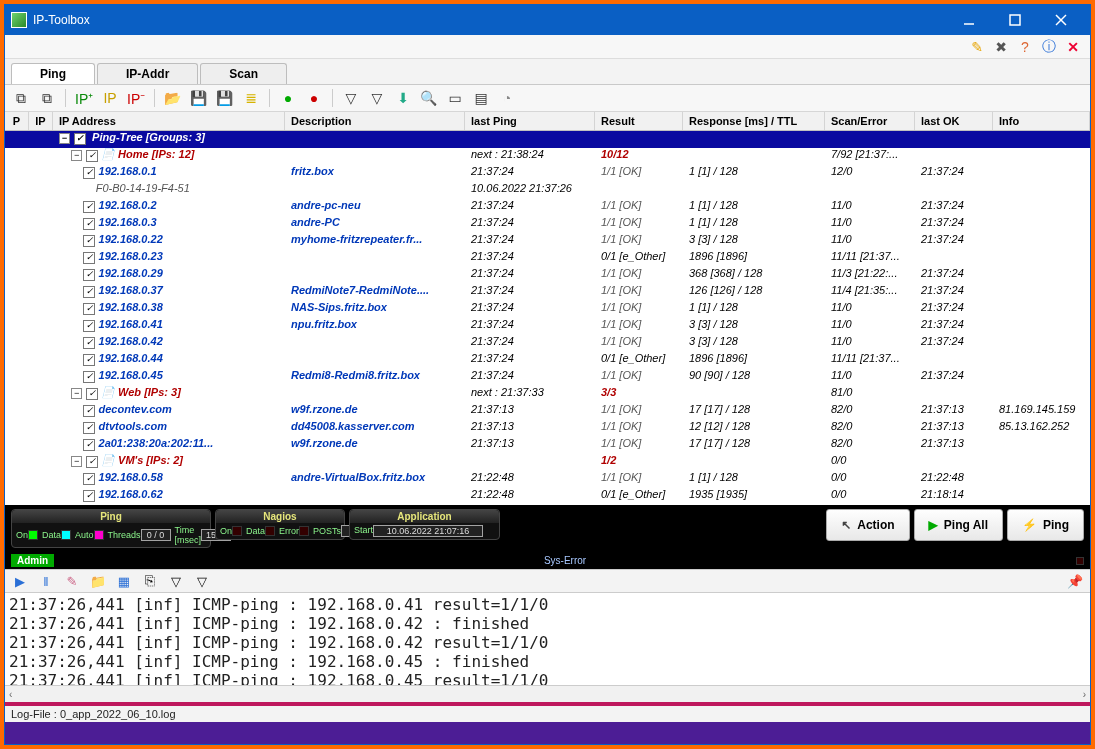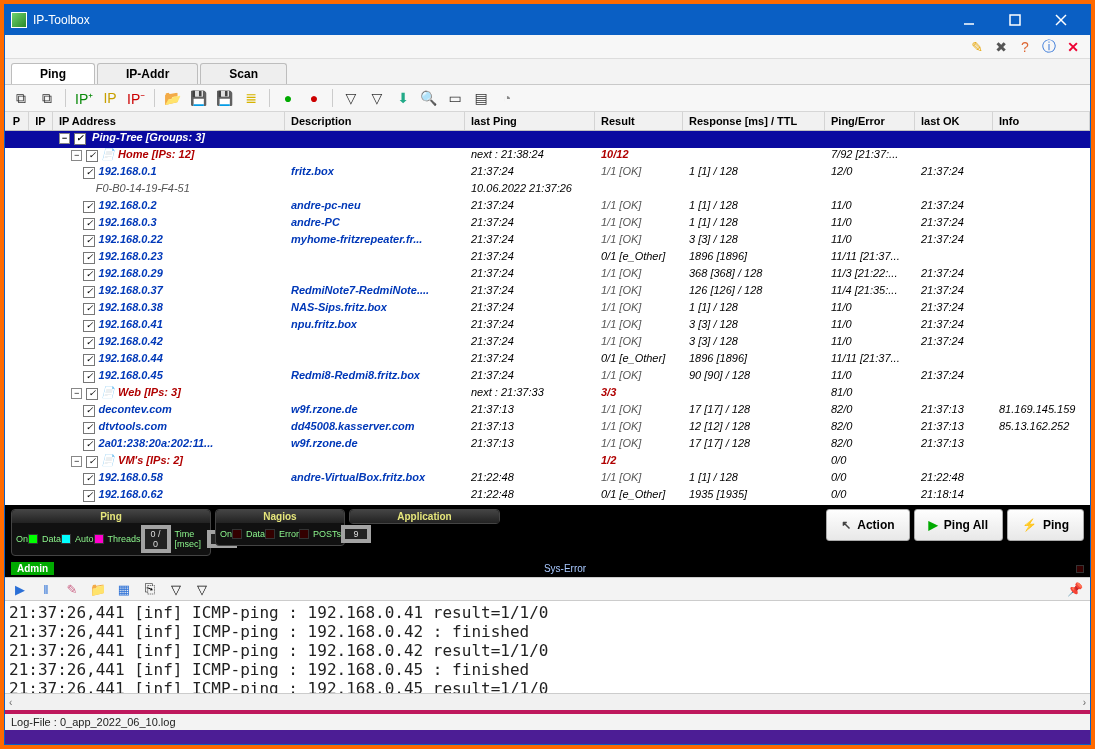--- a/index.html
+++ b/index.html
@@ -50,21 +50,21 @@
 .resok { color:#555; }
 .resfail{ color:#b00000; font-weight:bold; }
 
 
 .statusArea{ background:#000; padding:4px 6px; display:flex; gap:4px; align-items:flex-start; }
 .panel { border:1px solid #444; border-radius:4px; background:#111; }
 .panel .ph { background:linear-gradient(#444,#222); color:#e6e67b; font-size:10px; font-weight:bold; text-align:center; padding:1px 0; border-top-left-radius:4px;border-top-right-radius:4px;}
 .panel .pb { display:flex; gap:4px; padding:2px 4px; font-size:9px; color:#8cf58c; }
 .panel .cell { display:flex; flex-direction:row; align-items:center; }
 .panel .cell span:first-child{color:#8cf58c;}
-.panel .cell .box{ background:#222; border:4px solid #a3a3a3; padding:0 4px; color:#ddd; min-width:30px; text-align:center;}
+.panel .cell .box{ background:#222; border:1px solid #a3a3a3; padding:0 4px; color:#ddd; min-width:30px; text-align:center;}
 .led{width:10px;height:10px;border:1px solid #333;}
 .led.grn{background:#0f0;} .led.cyn{background:#0ff;} .led.mag{background:#f0c;} .led.drk{background:#300;}
 .bigBtns{margin-left:auto; display:flex; gap:4px; align-items:stretch;}
 .bigBtn{background:linear-gradient(#fefefe,#e8e8e8); border:1px solid #aaa; border-radius:3px; padding:8px 14px; font-size:12px; font-weight:bold; cursor:pointer; display:flex; align-items:center; gap:6px;}
 
 .adminbar{background:#000; padding:2px 6px; font-size:10px; color:#ccc; display:flex; gap:8px; align-items:center;justify-content:space-between;}
 .adminbar .adm{background:#0a0; color:#fff; padding:1px 6px; font-weight:bold;}
 .adminbar .sys{color:#a8c8ff;}
 
 .logtools{background:#f3f3f3; border-top:1px solid #ccc; border-bottom:1px solid #ccc; padding:2px 6px; display:flex; gap:8px; align-items:center;}
@@ -141,21 +141,21 @@
   </div>
 
   <div class="colhead">
     <div class="c-p">P</div>
     <div class="c-ip1">IP</div>
     <div class="c-addr">IP Address</div>
     <div class="c-desc">Description</div>
     <div class="c-last">last Ping</div>
     <div class="c-res">Result</div>
     <div class="c-rms">Response [ms] / TTL</div>
-    <div class="c-pe">Ping/Error</div>
+    <div class="c-pe">Scan/Error</div>
     <div class="c-lok">last OK</div>
     <div class="c-info">Info</div>
   </div>
 
   <div class="tbody" id="tbody">
       <div class="trow highlight">
         <div class="c-p"><span class="dot pink"></span></div>
         <div class="c-ip1"></div>
         <div class="c-addr"><span class="treebtn">−</span><span class="chkbox">✓</span> &nbsp;Ping-Tree [Groups: 3]</div>
         <div class="c-desc"></div>
@@ -462,20 +462,26 @@
             <div class="led drk"></div>
           </div>
         <div class="cell">
             <span>POSTs</span>
             <div class="box">9</div>
           </div>
       </div>
     </div>
     <div class="panel" style="width:151px;">
       <div class="ph">Application</div>
+      <div class="pb">
+        <div class="cell" style="align-items:flex-start;">
+            <span>Start</span>
+            <div class="box" style="min-width:110px;">10.06.2022 21:07:16</div>
+          </div>
+      </div>
     </div>
     <div class="bigBtns">
       <div class="bigBtn">
           <span style="color:#444;">↖</span>
           <span>Action</span>
         </div>
       <div class="bigBtn">
           <span style="color:#0a0;">▶</span>
           <span>Ping All</span>
         </div>

